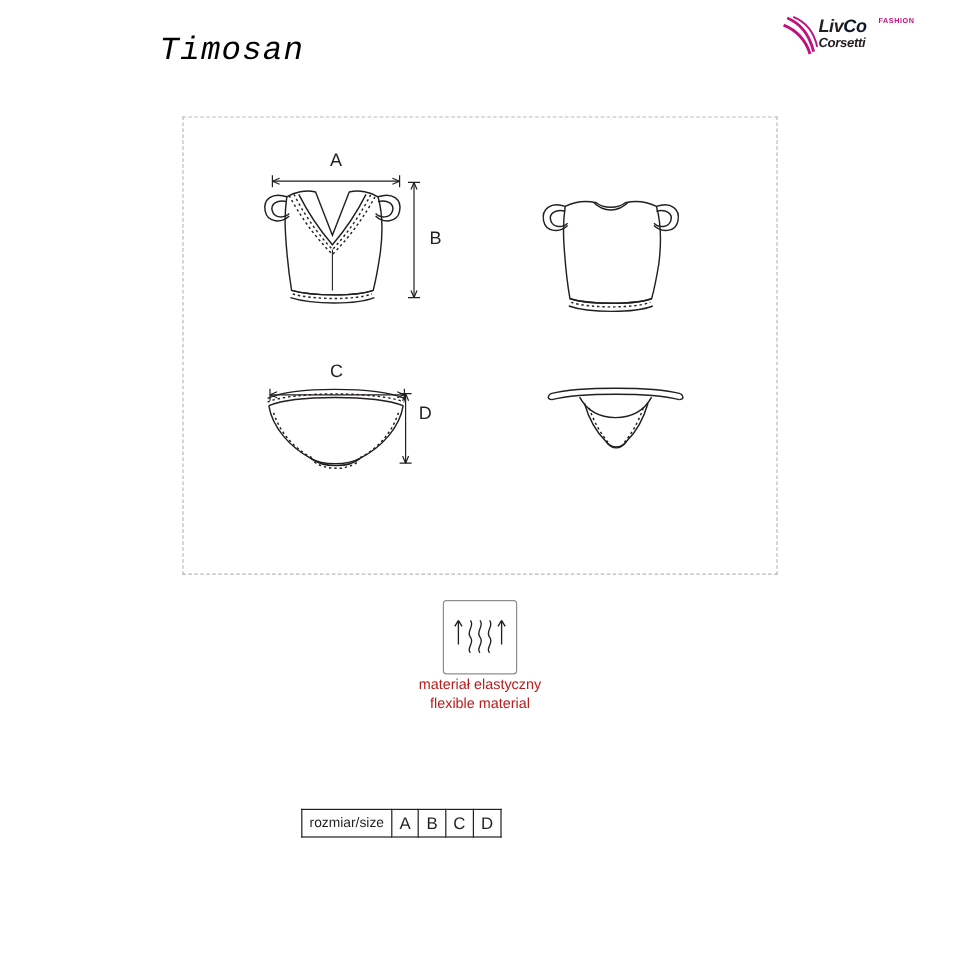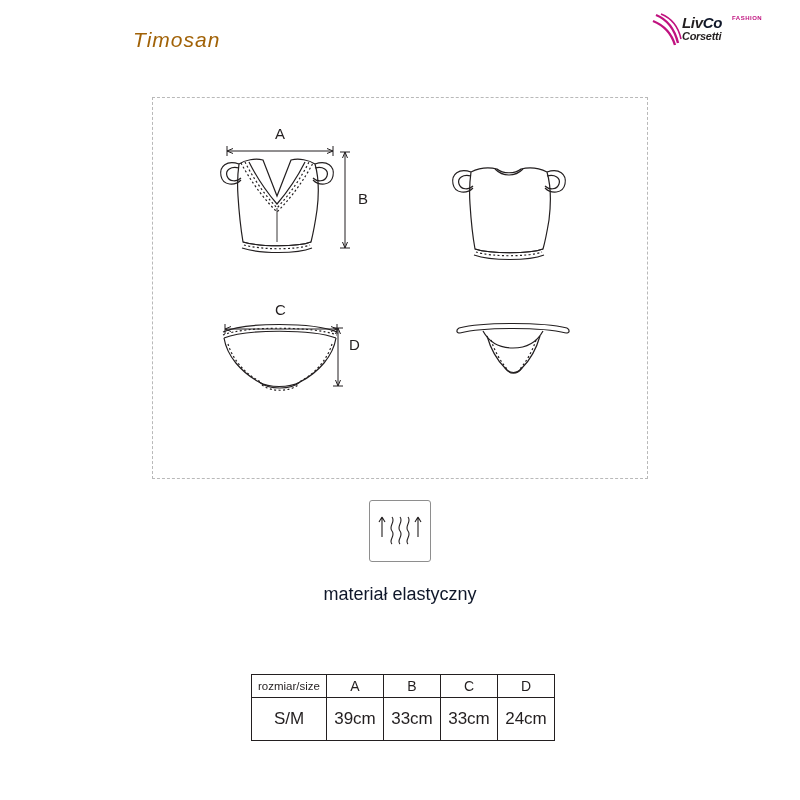--- a/index.html
+++ b/index.html
@@ -14,25 +14,25 @@
     font-family: "Liberation Sans", sans-serif;
     color: #231f20;
     overflow: hidden;
   }
 
   
   .product-title {
     position: absolute;
     left: 133px;
     top: 28px;
-    font-family: Liberation Sans, sans-serif;
+    font-family: Liberation Mono, monospace;
     font-style: italic;
-    font-size: 21px;
+    font-size: 27px;
     letter-spacing: 1px;
-    color: #a16207;
+    color: #000000;
   }
 
   .brand-logo {
     position: absolute;
     right: 28px;
     top: 10px;
     width: 120px;
     height: 42px;
   }
   .brand-logo .brand-name {
@@ -107,24 +107,24 @@
   .material-icon-box {
     width: 62px;
     height: 62px;
     margin: 0 auto;
     border: 1px solid #8e8e8e;
     border-radius: 3px;
     box-sizing: border-box;
     position: relative;
   }
   .material-caption {
-    margin-top: 24px;
-    font-size: 18px;
+    margin-top: 0;
+    font-size: 12px;
     line-height: 16px;
-    color: #0f172a;
+    color: #b91c1c;
   }
 
   
   .size-table {
     position: absolute;
     left: 251px;
     top: 674px;
     border-collapse: collapse;
     font-size: 17px;
     color: #231f20;
@@ -318,35 +318,29 @@
         <path d="M4 4 L4 24 M4 4 L7 9 M4 4 L1 9"></path>
         <path d="M40 4 L40 24 M40 4 L43 9 M40 4 L37 9"></path>
         <path d="M14 4 C18 9 10 13 14 18 C18 23 10 27 14 31"></path>
         <path d="M22 4 C26 9 18 13 22 18 C26 23 18 27 22 31"></path>
         <path d="M30 4 C34 9 26 13 30 18 C34 23 26 27 30 31"></path>
       </g>
     </svg>
   </div>
   <div class="material-caption">
     <div>materiał elastyczny</div>
+    <div>flexible material</div>
   </div>
 </div>
 
 <table class="size-table">
   <thead>
     <tr>
       <th>rozmiar/size</th>
       <th class="col-letter">A</th>
       <th class="col-letter">B</th>
       <th class="col-letter">C</th>
       <th class="col-letter">D</th>
     </tr>
   </thead>
   <tbody>
-    <tr>
-      <td class="size-name">S/M</td>
-      <td>39cm</td>
-      <td>33cm</td>
-      <td>33cm</td>
-      <td>24cm</td>
-    </tr>
   </tbody>
 </table>
 
 </body></html>

